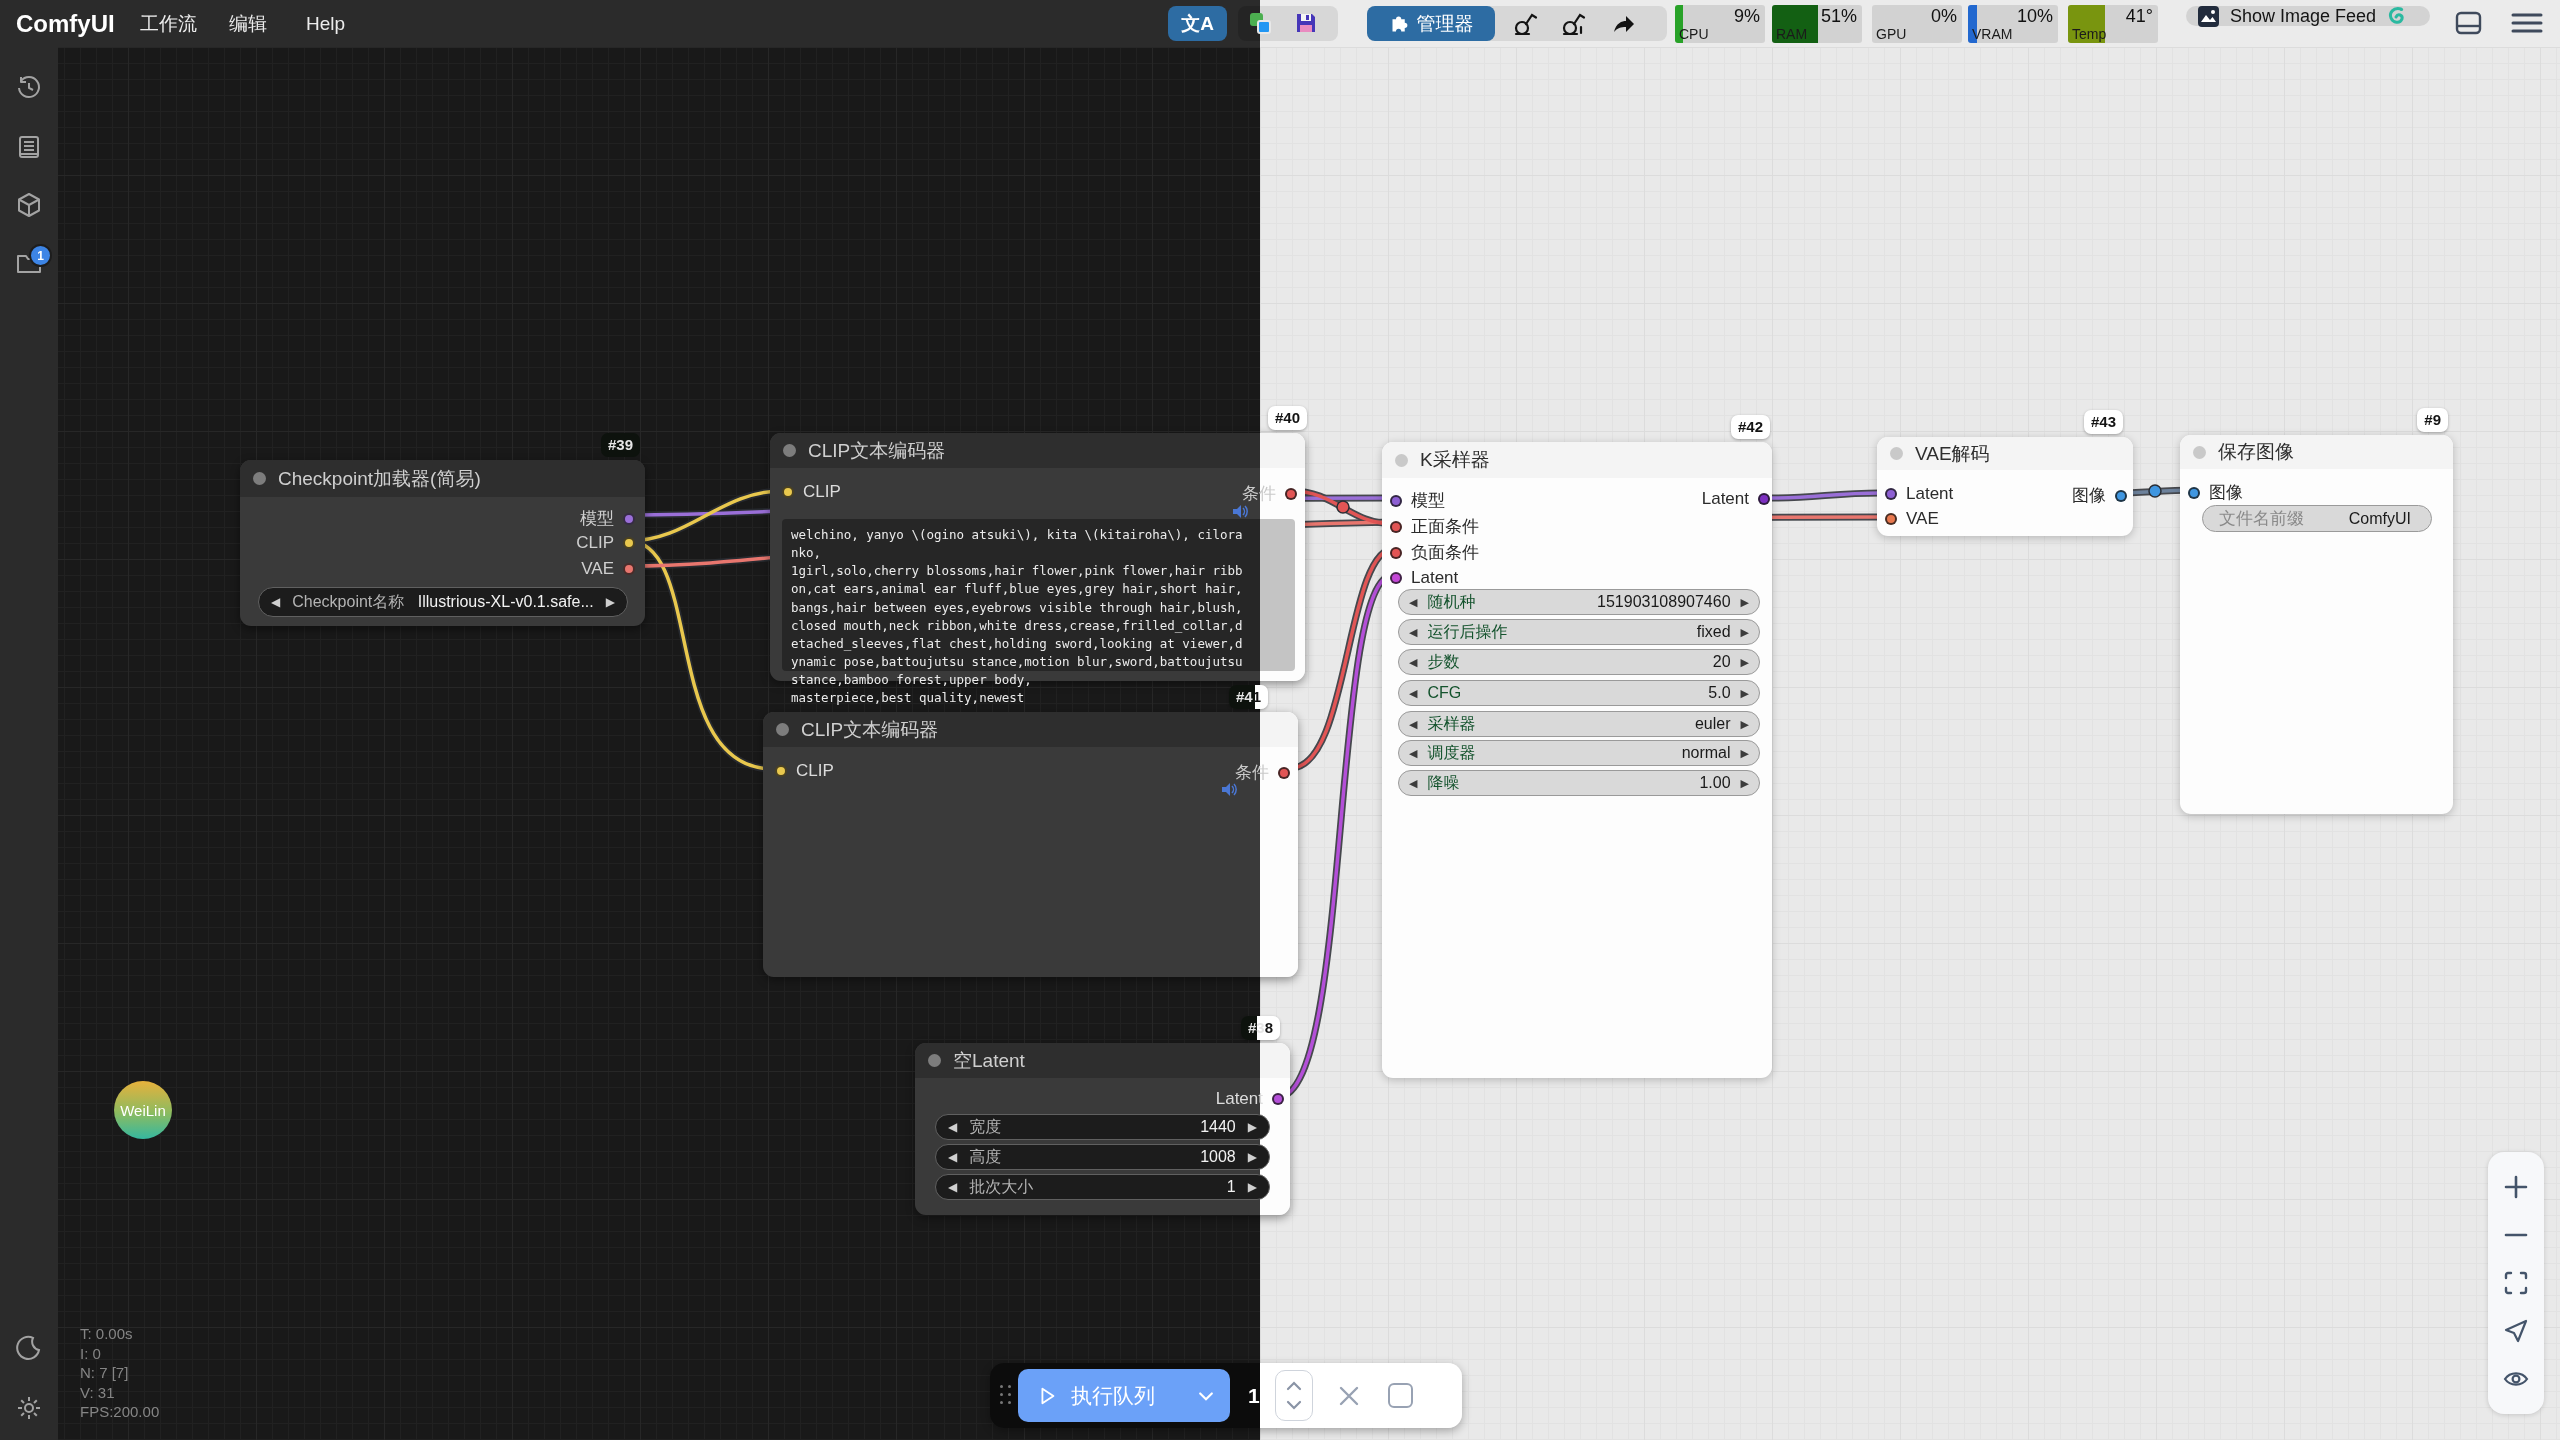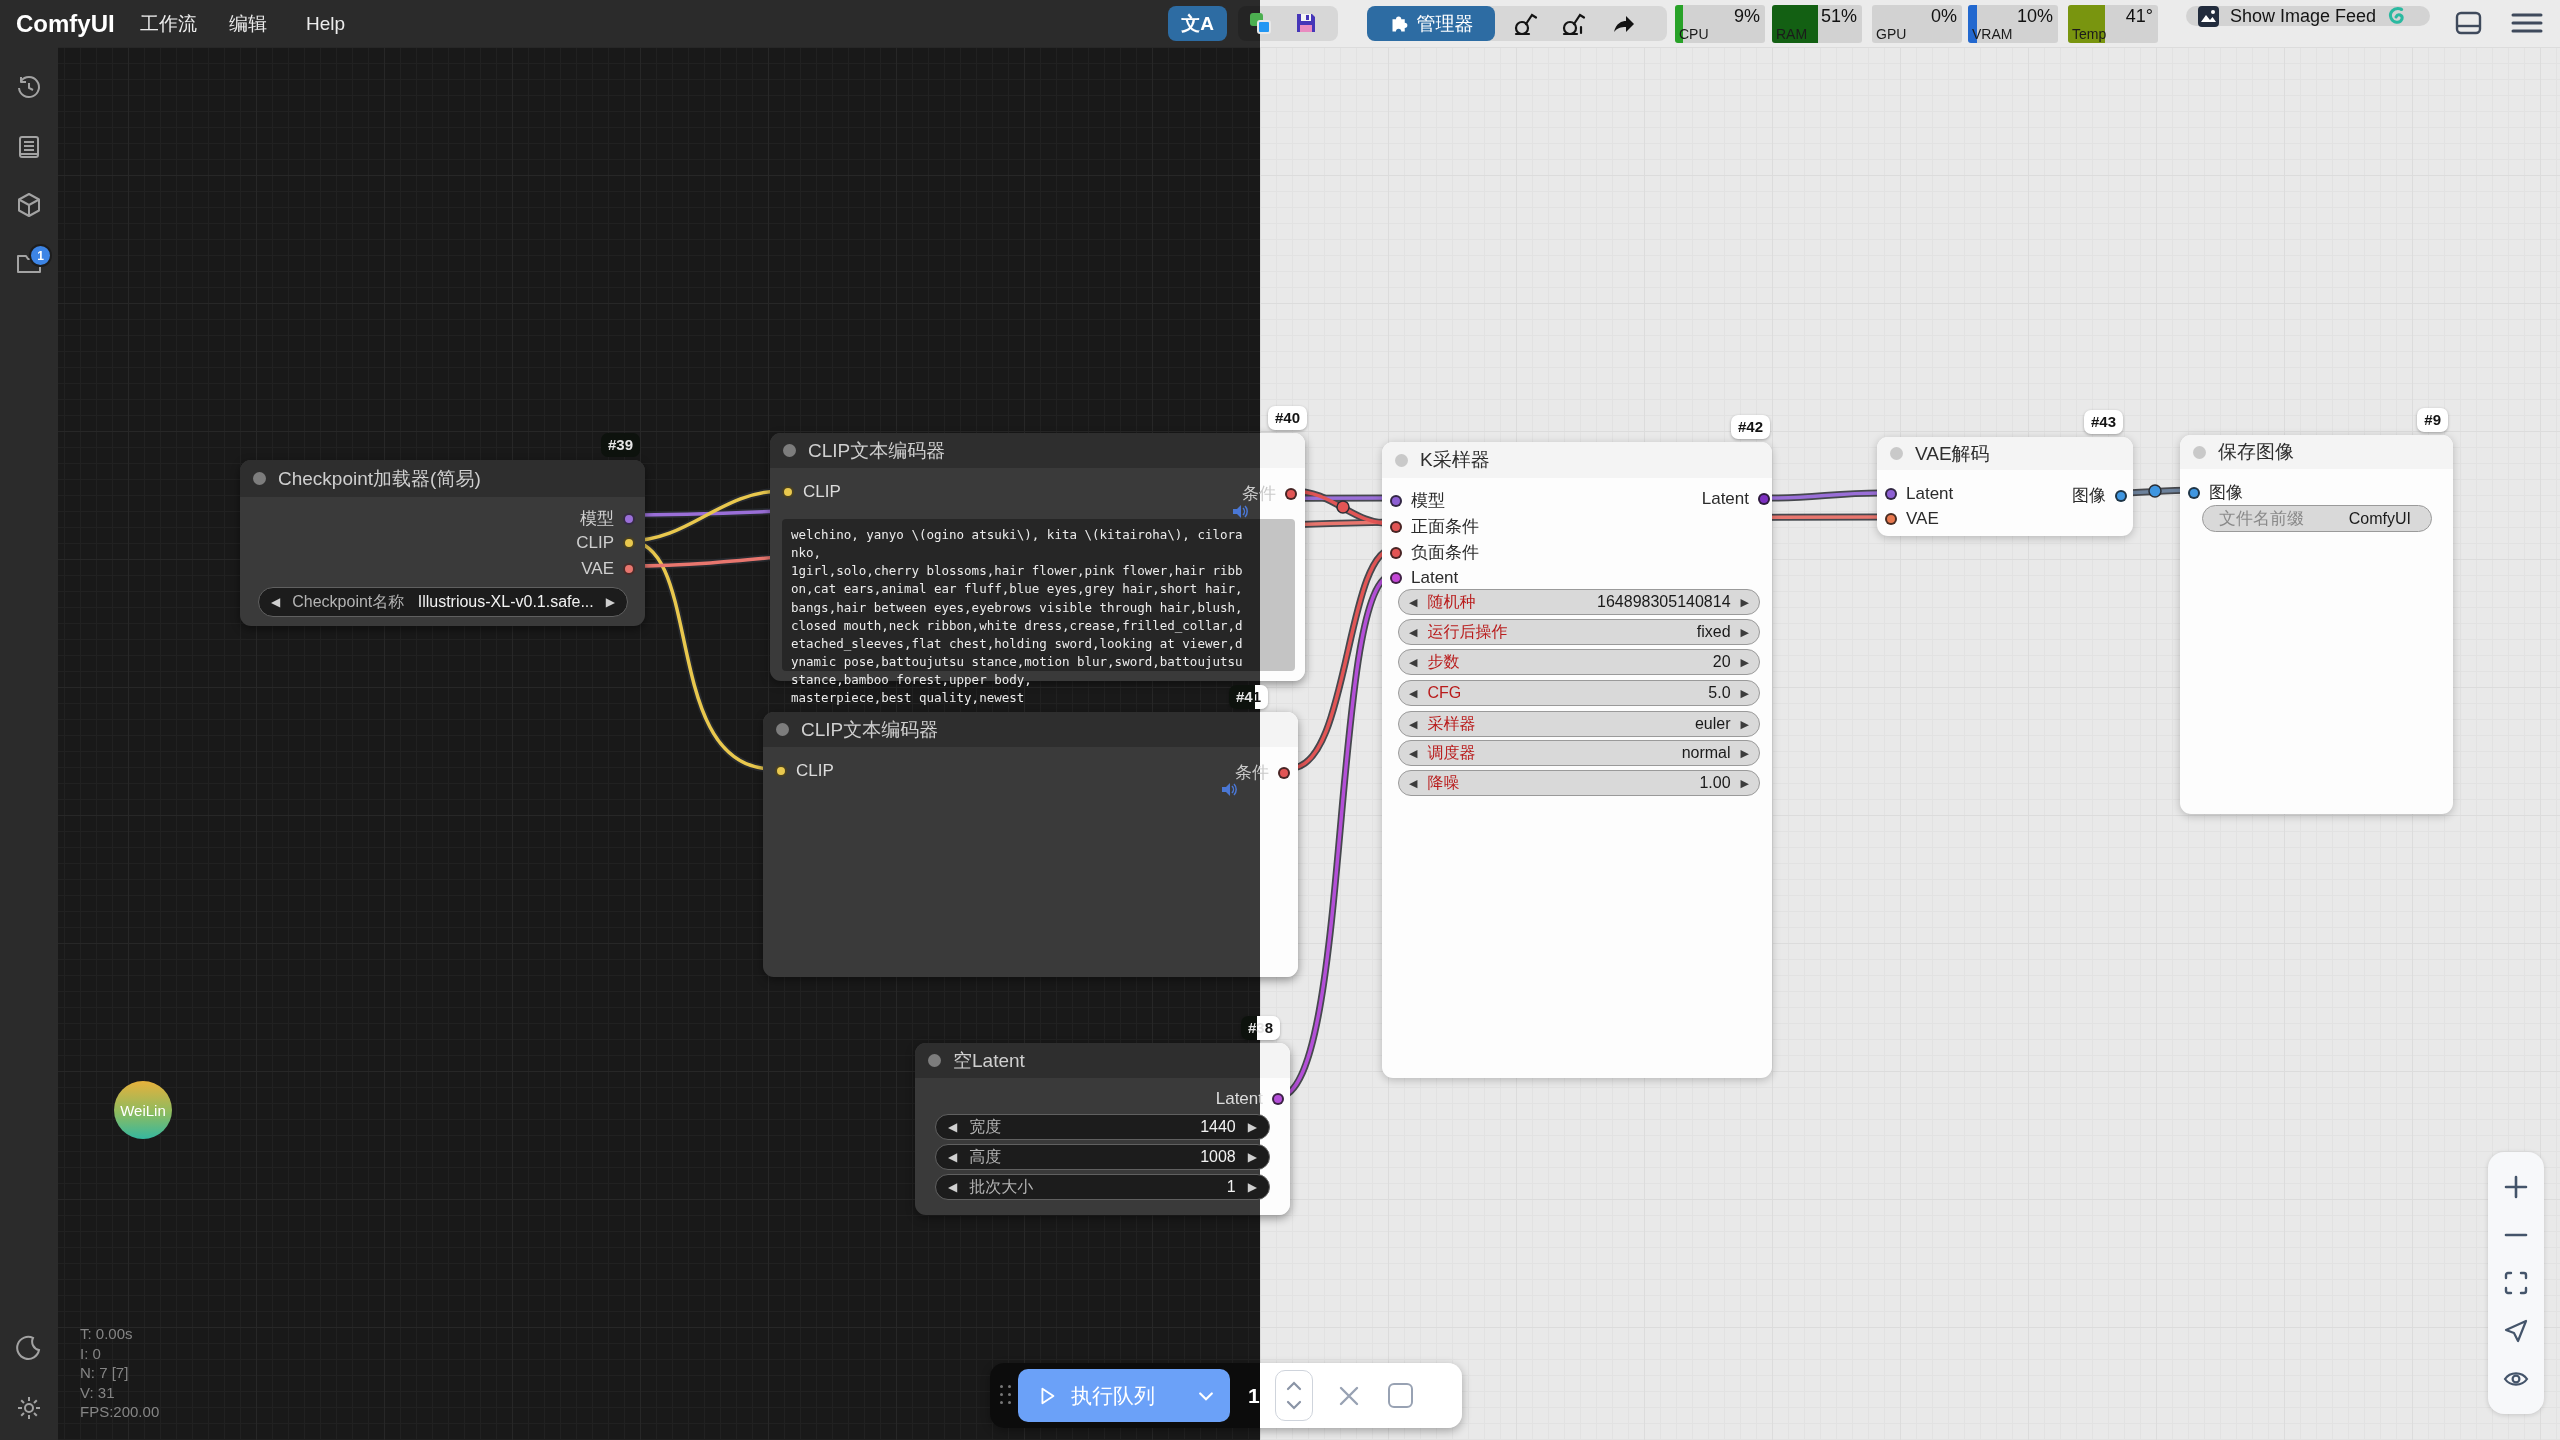--- a/index.html
+++ b/index.html
@@ -45,21 +45,21 @@
   .pdot{width:12px;height:12px;border-radius:50%;box-sizing:border-box;border:2px solid rgba(20,20,20,.75);}
   .badge{position:absolute;top:-27px;height:24px;line-height:24px;padding:0 7px;border-radius:7px;font-size:15px;font-weight:bold;z-index:3;}
   .badge.light{background:#fff;color:#141414;box-shadow:0 1px 3px rgba(0,0,0,.3);}
   .badge.dark{background:#0d120d;color:#e6e6e6;}
   .dwidget{position:absolute;height:30px;background:#1c1c1c;border:1px solid #606060;border-radius:16px;display:flex;align-items:center;box-sizing:border-box;color:#c9c9c9;font-size:16px;}
   .dwidget .arr{font-size:12px;color:#cfcfcf;padding:0 12px;}
   .dwidget .wlabel{color:#b4b4b4;}
   .dwidget .wvalue{margin-left:auto;color:#f2f2f2;}
   .lwidget{position:absolute;height:26px;background:#d9d9d9;border:1px solid #9a9a9a;border-radius:14px;display:flex;align-items:center;box-sizing:border-box;font-size:16px;}
   .lwidget .arr{font-size:11px;color:#3c3c3c;padding:0 10px;}
-  .lwidget .wlabel{color:#b91c1c;}
+  .lwidget .wlabel{color:#14532d;}
   .lwidget .wvalue{margin-left:auto;color:#1a1a1a;}
   .prompt-box{position:absolute;border-radius:4px;font-family:"DejaVu Sans Mono",monospace;font-size:12.5px;line-height:1.45;color:#ececec;white-space:pre-wrap;word-break:break-all;box-sizing:border-box;}
   
   .queuebar{position:absolute;left:990px;top:1363px;width:472px;height:65px;border-radius:14px;z-index:5;
     background:linear-gradient(90deg,#0c0c0c 270px,#ffffff 270px);box-shadow:0 3px 10px rgba(0,0,0,.3);}
   .runbtn{position:absolute;left:28px;top:6px;width:212px;height:53px;border-radius:10px;background:#6ba1f8;display:flex;align-items:center;color:#fff;font-size:21px;}
   .spin{position:absolute;left:285px;top:7px;width:38px;height:51px;background:#fff;border:1.5px solid #cfd4dc;border-radius:10px;box-sizing:border-box;display:flex;flex-direction:column;align-items:center;justify-content:space-evenly;}
   
   .controls{position:absolute;left:2488px;top:1152px;width:56px;height:262px;background:#f7f8fa;border-radius:16px;z-index:6;box-shadow:0 1px 5px rgba(0,0,0,.15);display:flex;flex-direction:column;align-items:center;justify-content:space-evenly;}
   
@@ -381,21 +381,21 @@
       <span class="pdot" style="background:#c347d6;"></span>
         <span>Latent</span>
     </div>
     <div class="port" style="right:2px;top:47px;color:#2b2b2b;">
       <span>Latent</span>
         <span class="pdot" style="background:#7c2fc0;"></span>
     </div>
     <div class="lwidget" style="left:16px;top:147px;width:362px;">
       <span class="arr">◀</span>
         <span class="wlabel">随机种</span>
-        <span class="wvalue">164898305140814</span>
+        <span class="wvalue">151903108907460</span>
         <span class="arr">▶</span>
     </div>
     <div class="lwidget" style="left:16px;top:177px;width:362px;">
       <span class="arr">◀</span>
         <span class="wlabel">运行后操作</span>
         <span class="wvalue">fixed</span>
         <span class="arr">▶</span>
     </div>
     <div class="lwidget" style="left:16px;top:207px;width:362px;">
       <span class="arr">◀</span>

